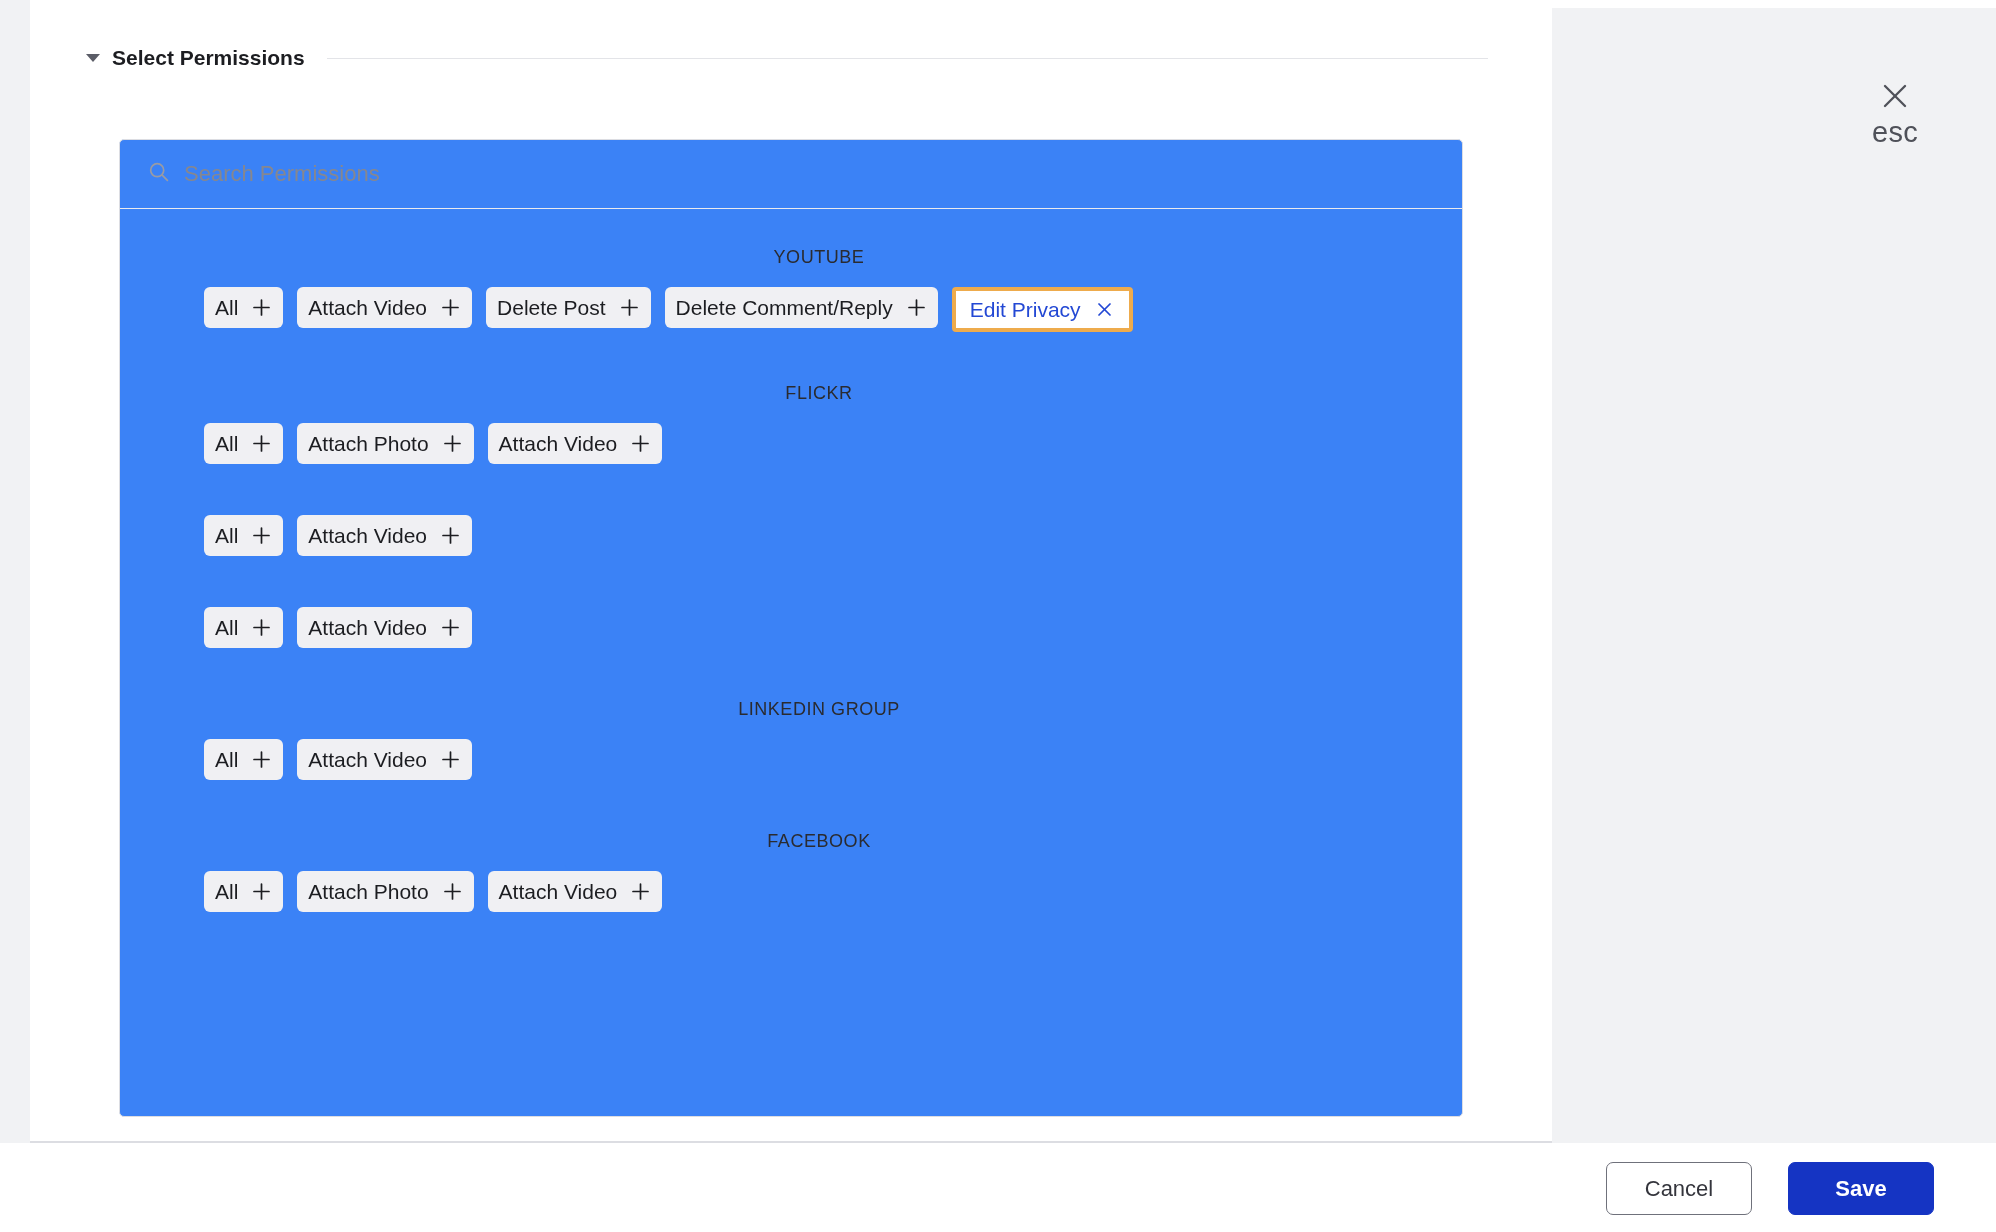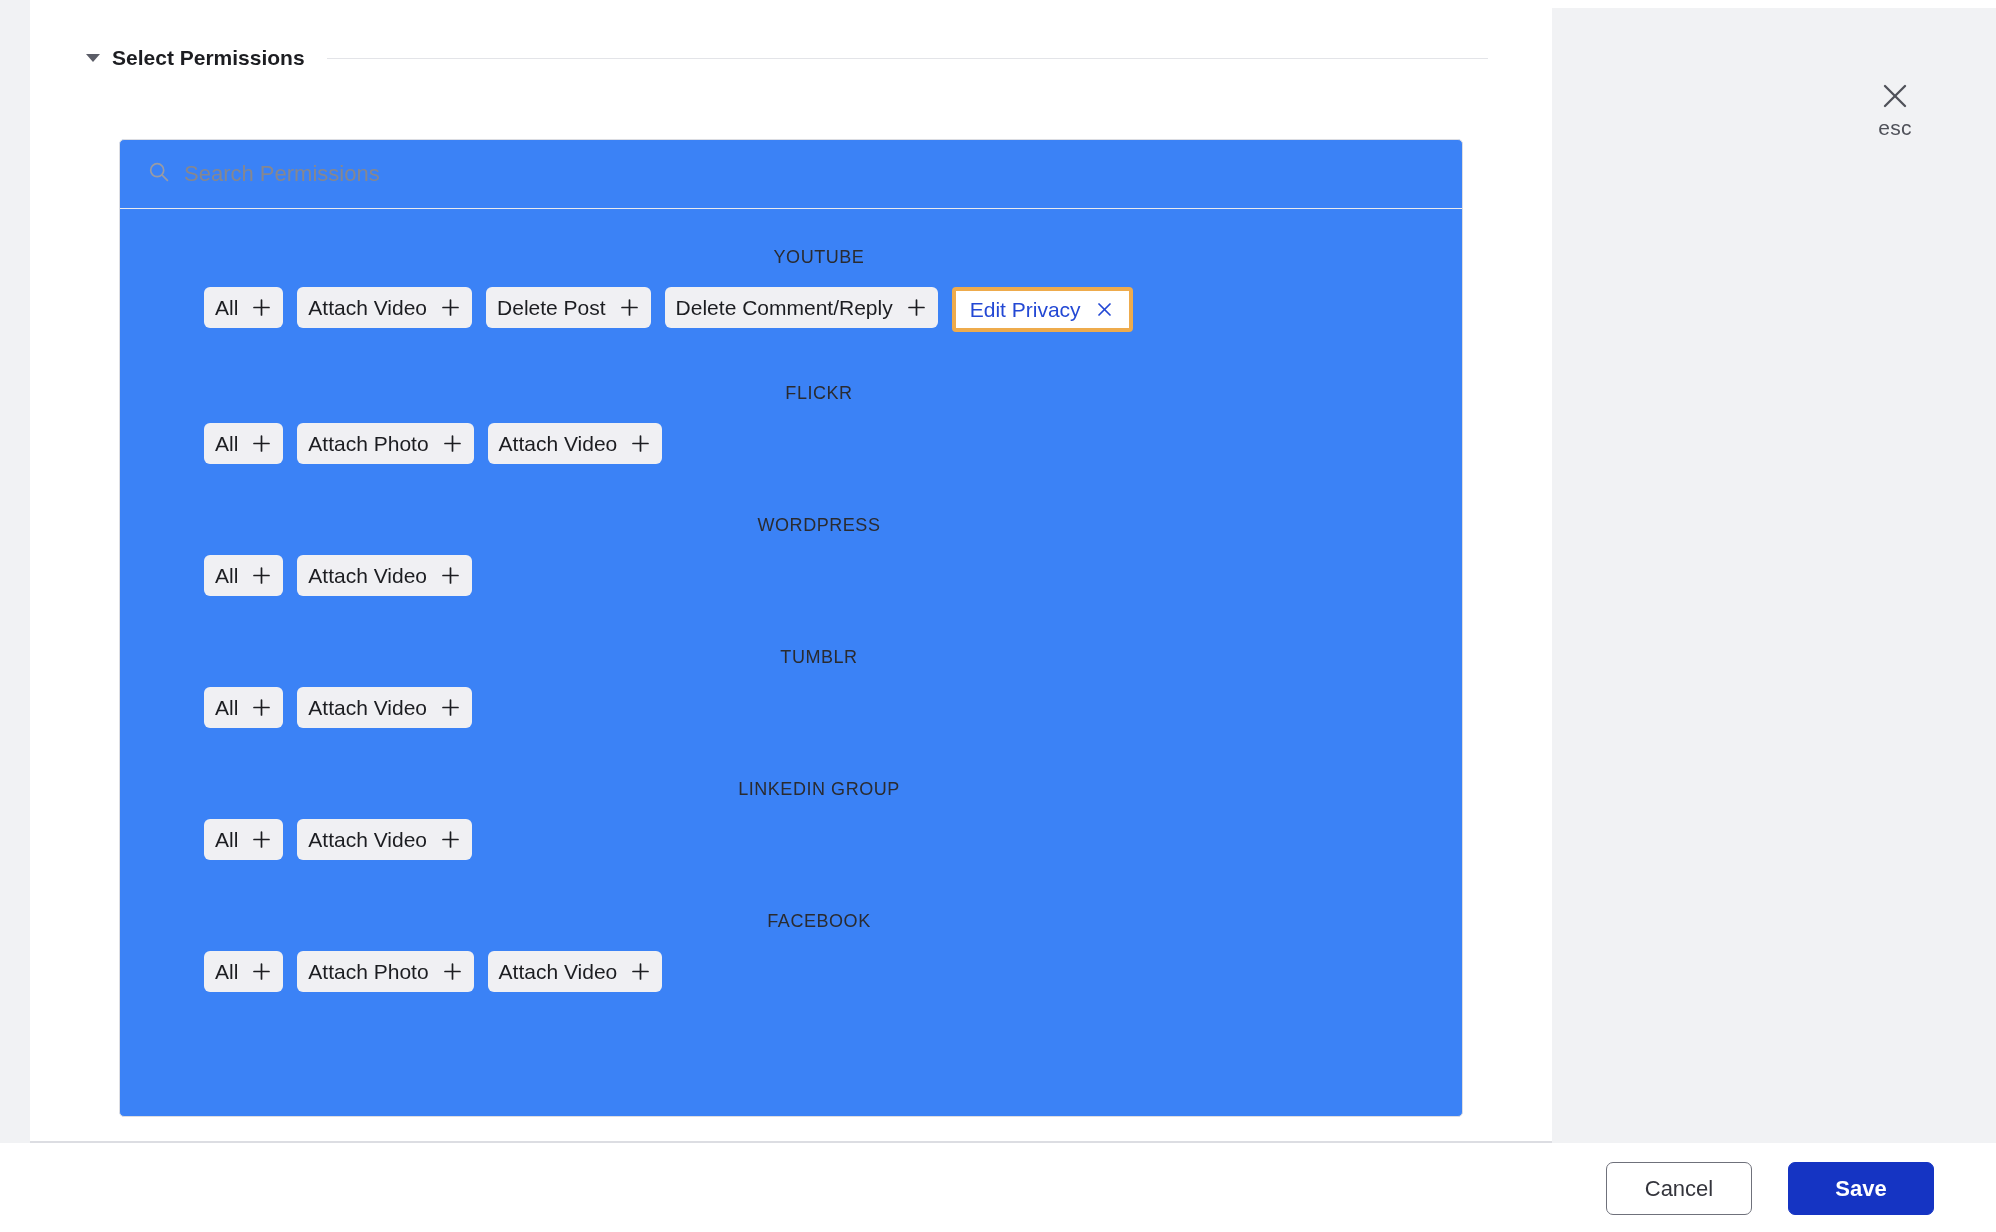--- a/index.html
+++ b/index.html
@@ -59,21 +59,21 @@
   }
   .esc-x {
     display: block;
     width: 100%;
     height: 34px;
     line-height: 34px;
   }
   .esc-x svg { display: inline-block; vertical-align: middle; }
   .esc-label {
     display: block;
-    font-size: 21px;
+    font-size: 29px;
     color: #4f5159;
     letter-spacing: 0.3px;
     margin-top: 4px;
   }
 
   
   .section-header {
     position: absolute;
     left: 84px;
     top: 42px;
@@ -350,44 +350,42 @@
                 <span class="chip-act">
                   <svg width="21" height="21" viewBox="0 0 21 21" fill="none" stroke="#1c1d21" stroke-width="1.7" stroke-linecap="round">
                     <line x1="10.5" y1="3" x2="10.5" y2="18"></line>
                     <line x1="3" y1="10.5" x2="18" y2="10.5"></line>
                   </svg>
                 </span>
               </div>
             </div>
           </div>
           <div class="perm-group">
-            <div class="group-label">WORDPRESS</div>
-            <div class="chip-row">
-              <div class="chip">
-                <span class="chip-label">All</span>
-                <span class="chip-act">
-                  <svg width="21" height="21" viewBox="0 0 21 21" fill="none" stroke="#1c1d21" stroke-width="1.7" stroke-linecap="round">
-                    <line x1="10.5" y1="3" x2="10.5" y2="18"></line>
-                    <line x1="3" y1="10.5" x2="18" y2="10.5"></line>
-                  </svg>
-                </span>
-              </div>
-              <div class="chip">
-                <span class="chip-label">Attach Video</span>
-                <span class="chip-act">
-                  <svg width="21" height="21" viewBox="0 0 21 21" fill="none" stroke="#1c1d21" stroke-width="1.7" stroke-linecap="round">
-                    <line x1="10.5" y1="3" x2="10.5" y2="18"></line>
-                    <line x1="3" y1="10.5" x2="18" y2="10.5"></line>
-                  </svg>
-                </span>
-              </div>
-            </div>
-          </div>
-          <div class="perm-group">
-            <div class="group-label">TUMBLR</div>
+            <div class="chip-row">
+              <div class="chip">
+                <span class="chip-label">All</span>
+                <span class="chip-act">
+                  <svg width="21" height="21" viewBox="0 0 21 21" fill="none" stroke="#1c1d21" stroke-width="1.7" stroke-linecap="round">
+                    <line x1="10.5" y1="3" x2="10.5" y2="18"></line>
+                    <line x1="3" y1="10.5" x2="18" y2="10.5"></line>
+                  </svg>
+                </span>
+              </div>
+              <div class="chip">
+                <span class="chip-label">Attach Video</span>
+                <span class="chip-act">
+                  <svg width="21" height="21" viewBox="0 0 21 21" fill="none" stroke="#1c1d21" stroke-width="1.7" stroke-linecap="round">
+                    <line x1="10.5" y1="3" x2="10.5" y2="18"></line>
+                    <line x1="3" y1="10.5" x2="18" y2="10.5"></line>
+                  </svg>
+                </span>
+              </div>
+            </div>
+          </div>
+          <div class="perm-group">
             <div class="chip-row">
               <div class="chip">
                 <span class="chip-label">All</span>
                 <span class="chip-act">
                   <svg width="21" height="21" viewBox="0 0 21 21" fill="none" stroke="#1c1d21" stroke-width="1.7" stroke-linecap="round">
                     <line x1="10.5" y1="3" x2="10.5" y2="18"></line>
                     <line x1="3" y1="10.5" x2="18" y2="10.5"></line>
                   </svg>
                 </span>
               </div>

